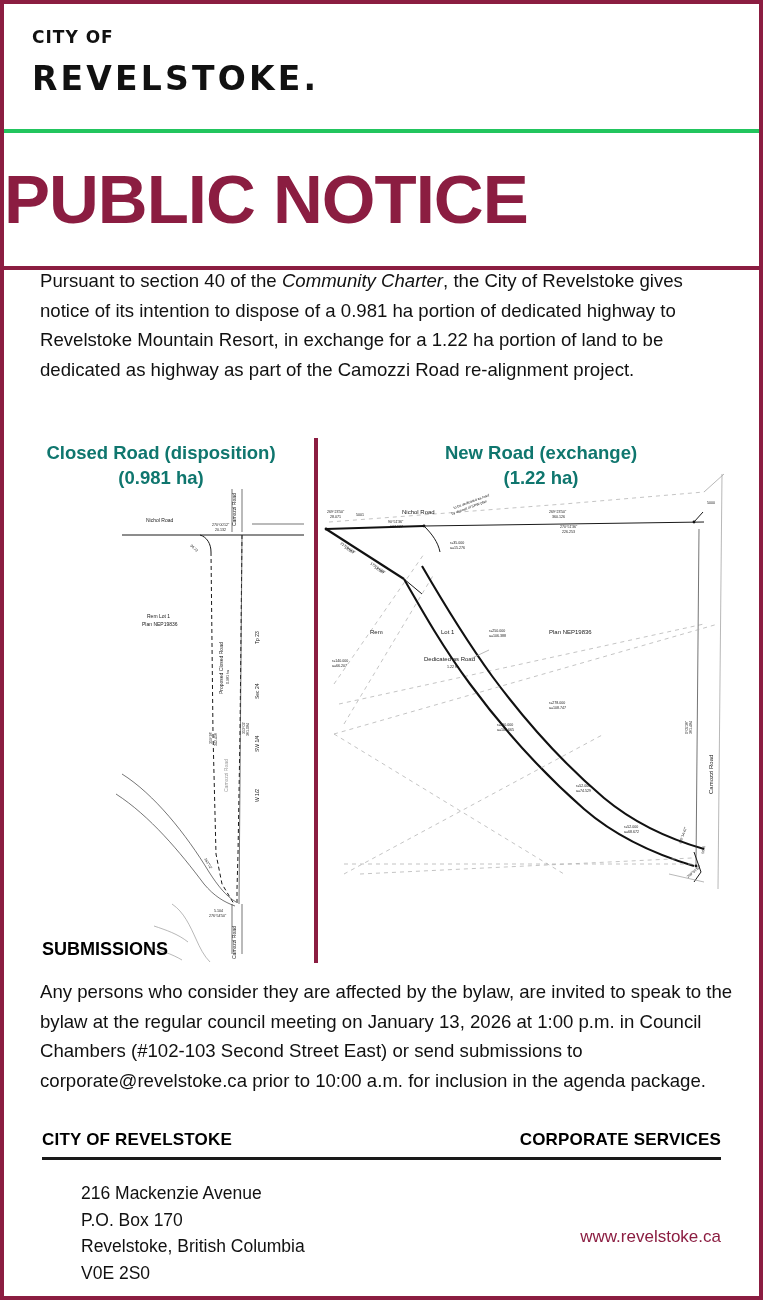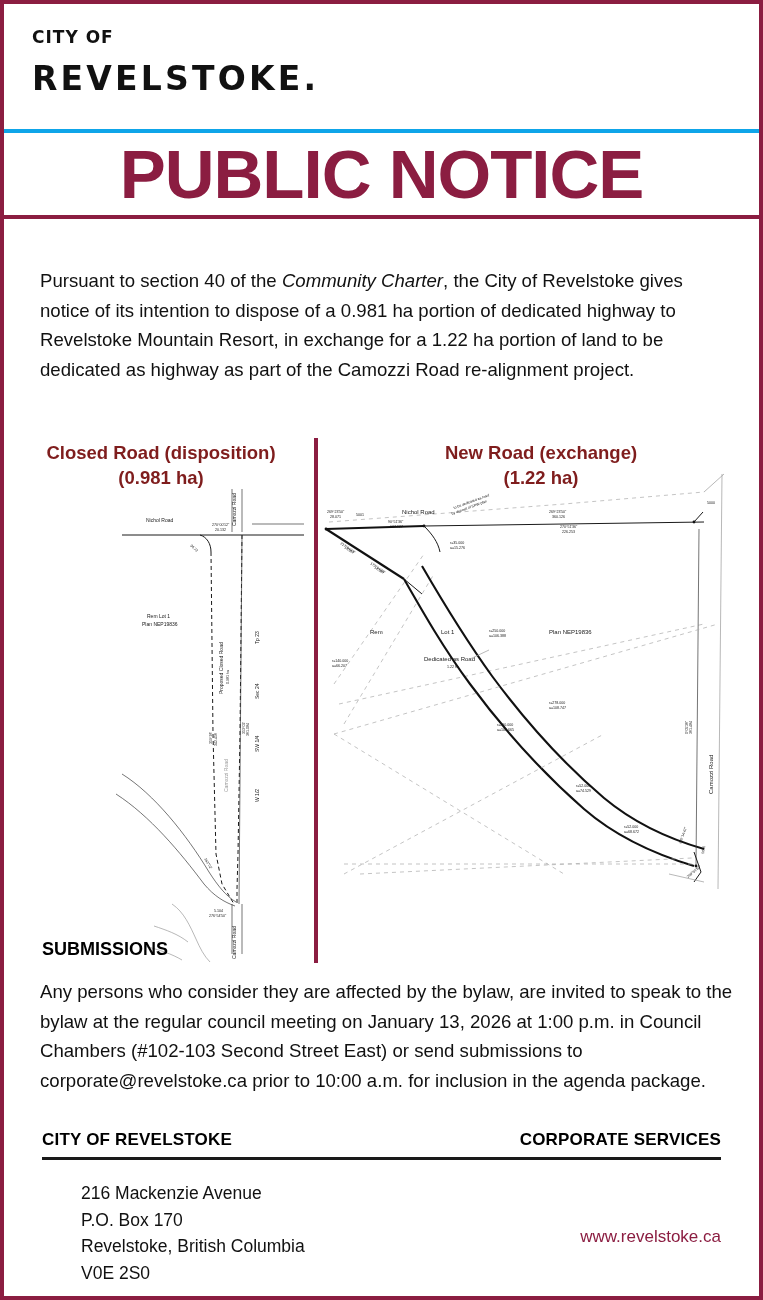--- a/index.html
+++ b/index.html
@@ -14,44 +14,44 @@
     position:relative;
     width:763px;height:1300px;
     box-sizing:border-box;
     border:4px solid #8B1D41;
     background:#fff;
   }
 
   
   .logo-box{
     position:absolute;left:0;top:0;right:0;height:129px;
-    border-bottom:4px solid #0ea5e9;
+    border-bottom:4px solid #22c55e;
     box-sizing:border-box;
   }
   .logo{
     position:absolute;left:28px;top:25px;
   }
   .logo-small{
     font-size:17px;font-weight:bold;letter-spacing:1.0px;
     line-height:1;color:#111;
     font-family:"DejaVu Sans", sans-serif;
   }
   .logo-big{
     margin-top:16px;
     font-size:33px;font-weight:bold;letter-spacing:3.2px;
     line-height:1;color:#111;
     font-family:"DejaVu Sans", sans-serif;
   }
 
   
   .notice-band{
-    position:absolute;left:0;top:129px;right:0;height:86px;
+    position:absolute;left:0;top:129px;right:0;height:137px;
     border-bottom:4px solid #8B1D41;
     box-sizing:border-box;
-    display:flex;align-items:center;justify-content:center;
+    display:flex;align-items:center;justify-content:flex-start;
   }
   .notice-band .title{
     font-size:69px;font-weight:bold;color:#8B1D41;
     letter-spacing:-1px;line-height:1;
     font-family:"Liberation Sans", sans-serif;
     white-space:nowrap;
   }
 
   
   .intro{
@@ -64,21 +64,21 @@
   .maps{
     position:absolute;left:0;top:430px;right:0;height:530px;
   }
   .map-divider{
     position:absolute;left:310px;top:4px;width:4px;height:525px;
     background:#8B1D41;
   }
   .map-head{
     position:absolute;
     text-align:center;
-    font-size:18.5px;font-weight:bold;line-height:25px;color:#7f1d1d;
+    font-size:18.5px;font-weight:bold;line-height:25px;color:#0f766e;
   }
   .map-head.left{left:12px;top:6px;width:290px;}
   .map-head.right{left:330px;top:6px;width:414px;}
 
   .map-canvas{position:absolute;left:0;top:0;width:763px;height:530px;}
 
   
   .sub-head{
     position:absolute;left:38px;top:935px;
     font-size:18px;font-weight:bold;color:#000;

